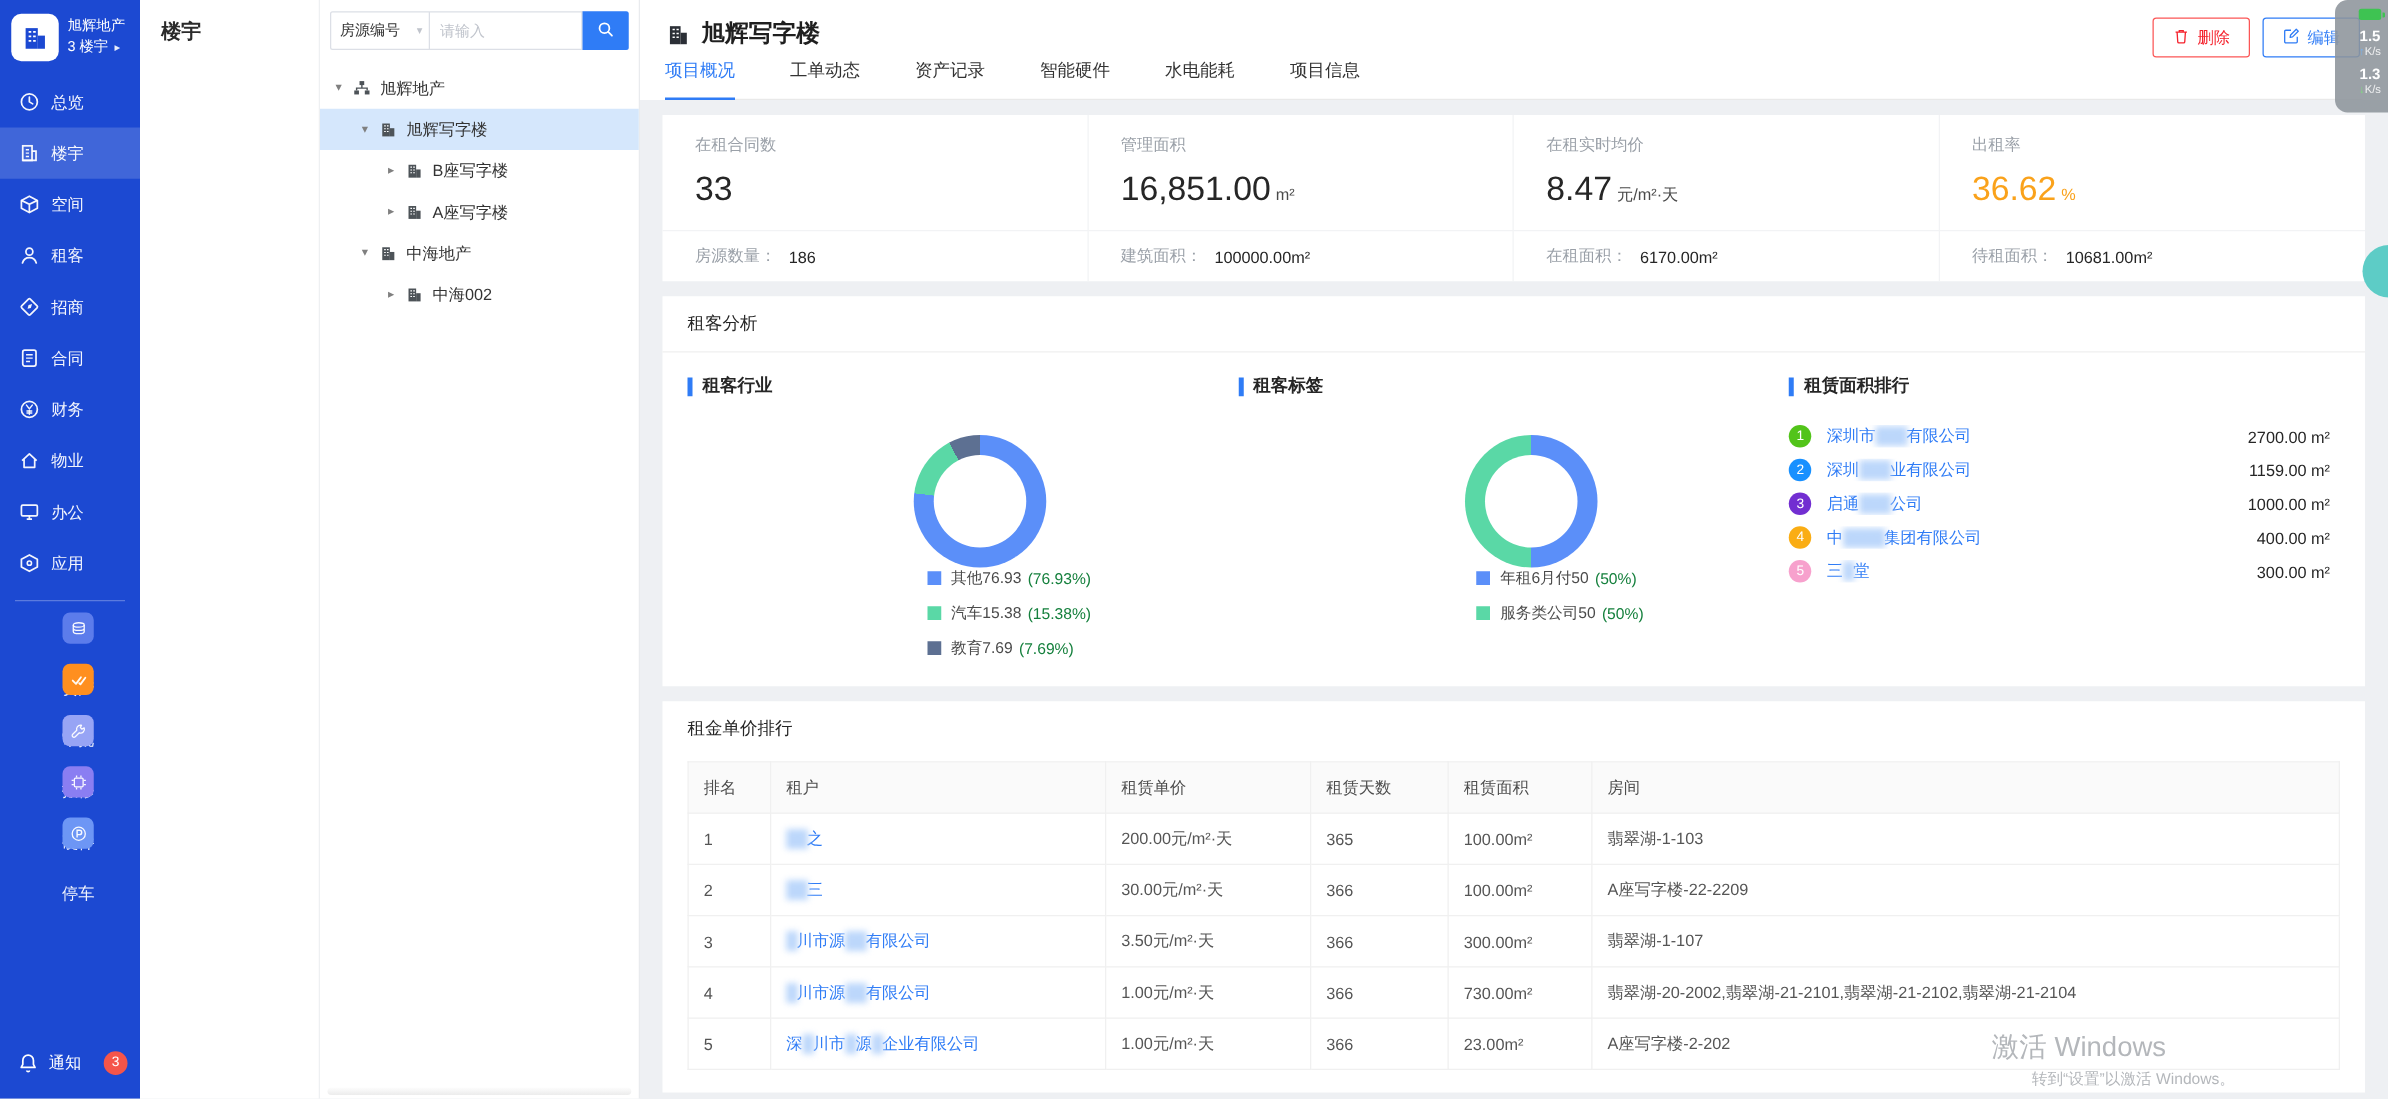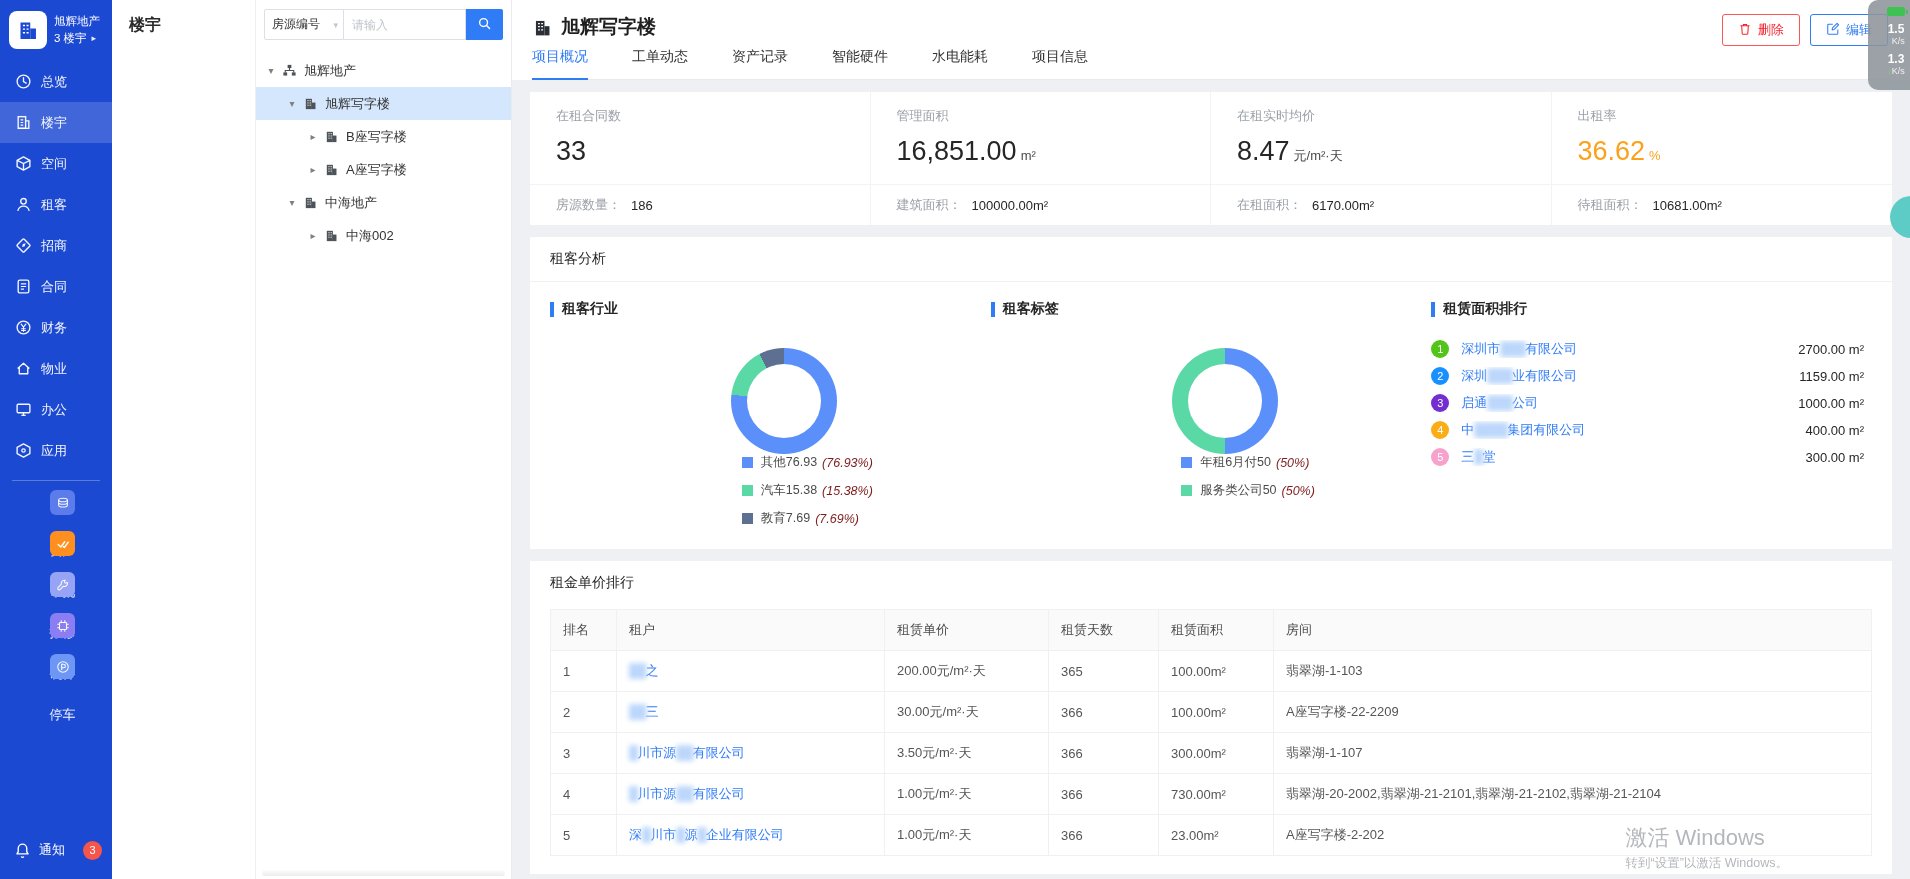--- a/index.html
+++ b/index.html
@@ -85,21 +85,21 @@
   .chart-col { flex:1; min-width:0; }
   .chart-title { display:flex; align-items:center; gap:8px; font-size:14px; font-weight:bold; color:#262626; }
   .chart-title .bar { width:4px; height:15px; background:#2f7cf6; }
   .donut-wrap { display:flex; align-items:center; margin:30px 0 0 28px;flex-direction:column; }
   .donut { width:106px; height:106px; border-radius:50%; position:relative; flex-shrink:0; }
   .donut::after { content:""; position:absolute; inset:16px; background:#fff; border-radius:50%; }
   .legend { margin-left:46px; display:flex; flex-direction:column; gap:11px; }
   .lg-row { display:flex; align-items:center; font-size:12.5px; }
   .lg-sw { width:11px; height:11px; margin-right:8px; flex-shrink:0; }
   .lg-name { color:#4b4b4b; }
-  .lg-pct { color:#7f1d1d; margin-left:5px;font-style:italic; }
+  .lg-pct { color:#15803d; margin-left:5px; }
   .rank-list { margin-top:22px; display:flex; flex-direction:column; gap:9px; padding-right:8px; }
   .rk-row { display:flex; align-items:center; height:18px; }
   .rk-badge { width:18px; height:18px; border-radius:50%; color:#fff; font-size:11px; display:flex; align-items:center; justify-content:center; flex-shrink:0; }
   .rk-name { margin-left:12px; font-size:13px; color:#2f7cf6; flex:1; white-space:nowrap; overflow:hidden; }
   .rk-area { font-size:13px; color:#262626; margin-left:8px; }
   .redact { color:#bcd7fb; filter:blur(2.5px); letter-spacing:-1px; }
 
   .rt-title { font-size:14px; color:#262626; padding:13px 20px; }
   .rent-table { width:calc(100% - 40px); margin:4px 20px 18px 20px; border-collapse:collapse; font-size:13px; }
   .rent-table th { background:#fafafa; color:#4d4d4d; font-weight:normal; text-align:left; height:41px; padding:0 12px; border:1px solid #f0f0f0; }
@@ -109,21 +109,21 @@
   
   .netspeed { position:fixed; top:0; right:-14px; width:56px; padding:5px 4px 8px 4px; background:rgba(141,148,155,.88); border-radius:10px; color:#fff; text-align:center; z-index:50; }
   .battery { width:18px; height:9px; background:#3ec352; border-radius:2px; margin:2px auto 6px auto; position:relative; }
   .battery::after { content:""; position:absolute; right:-3px; top:2.5px; width:2.5px; height:4px; background:#3ec352; border-radius:0 1px 1px 0; }
   .ns-num { font-size:12px; font-weight:bold; line-height:1.2; }
   .ns-unit { font-size:9px; opacity:.85; line-height:1.3; margin-bottom:4px; }
   .ns-up { color:#6db5ff; } .ns-down { color:#7be37b; }
   .fab-sliver { position:fixed; right:-22px; top:196px; width:42px; height:42px; border-radius:50%; background:#4cc8c1; opacity:.9; z-index:49; }
   .watermark { position:fixed; right:122px; bottom:7px; color:#b4b7bb; z-index:40; }
   .wm1 { font-size:22px; font-weight:300; }
-  .wm2 { font-size:12.5px; margin-top:2px; }
+  .wm2 { font-size:12.5px; margin-top:2px;margin-left:32px; }
 </style>
 </head>
 <body>
 
 <div class="app">
 
   <aside class="sidebar">
     <div class="logo-row">
       <div class="logo-box">
           <svg viewBox="0 0 16 16">

